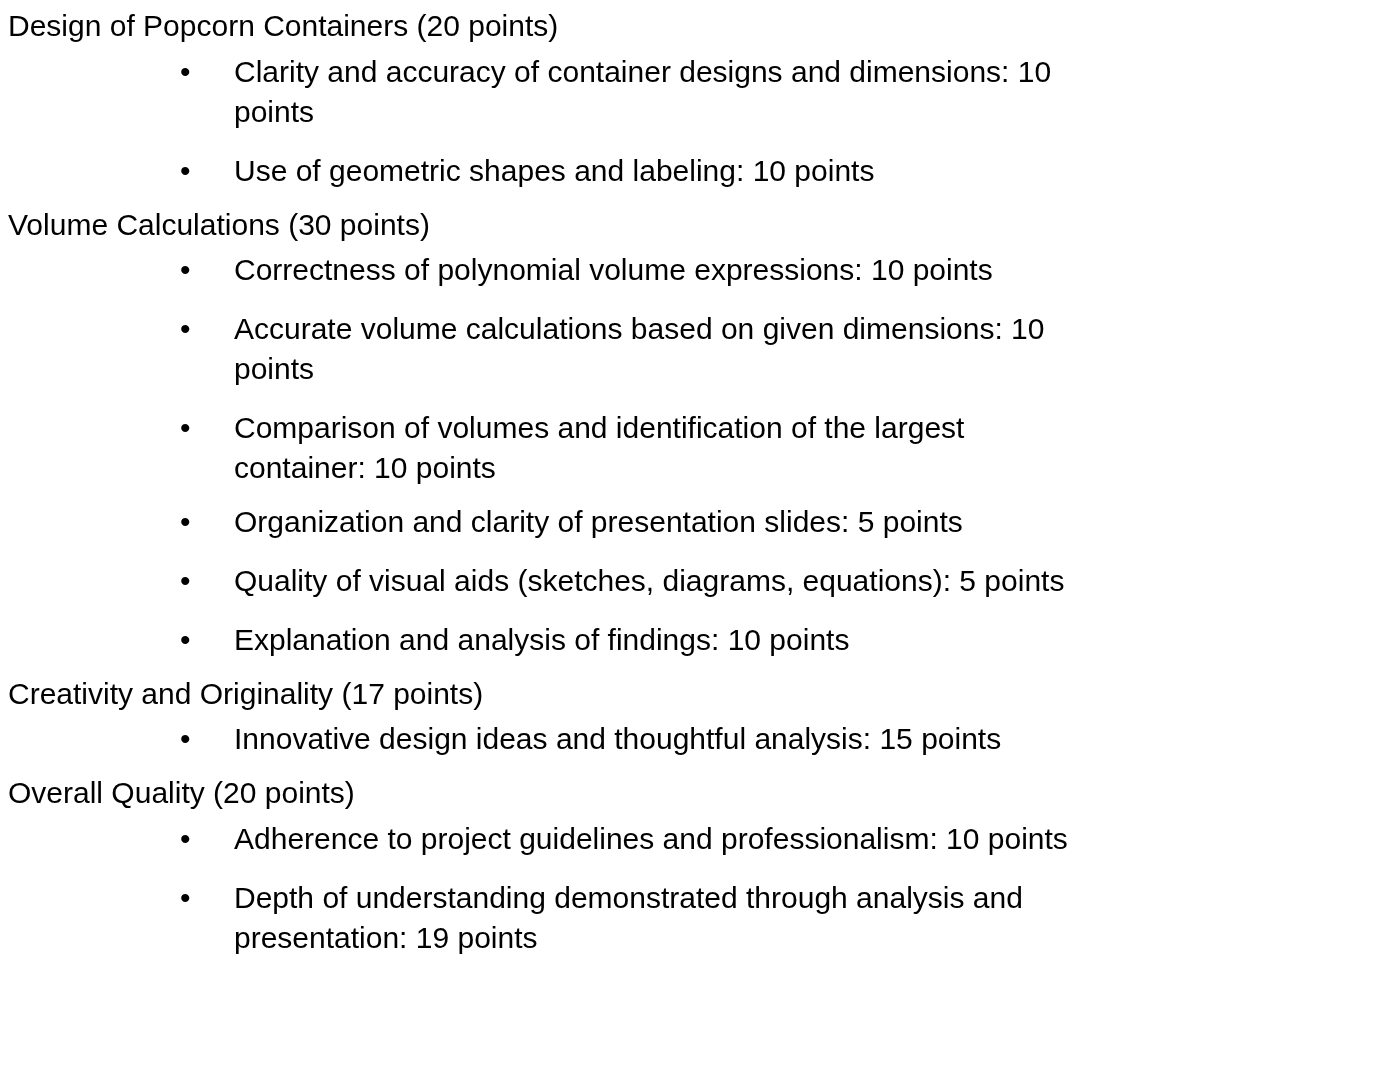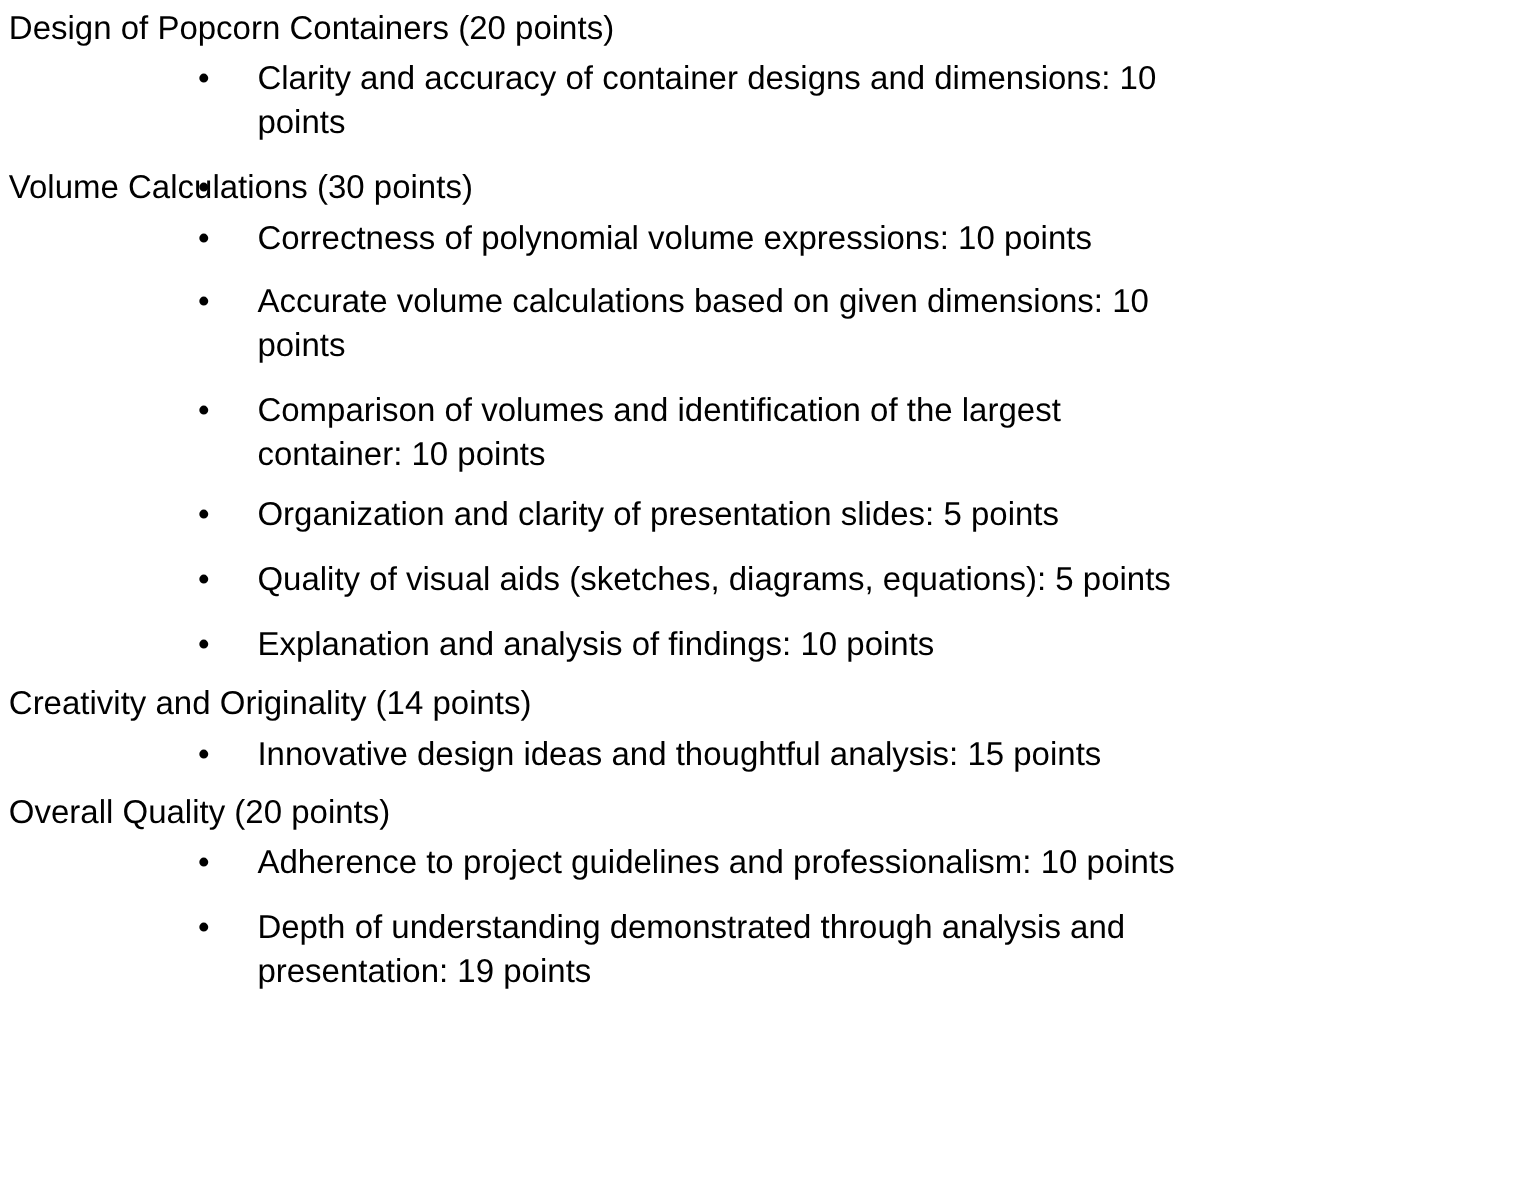--- a/index.html
+++ b/index.html
@@ -63,20 +63,21 @@
 
   <div class="section">
     <div class="heading">Design of Popcorn Containers (20 points)</div>
     <ul class="bullets">
       <li>
         <span class="dot">•</span>
         <span>Clarity and accuracy of container designs and dimensions: 10 points</span>
       </li>
       <li>
         <span class="dot">•</span>
+        <span>Use of geometric shapes and labeling: 10 points</span>
       </li>
     </ul>
   </div>
 
   <div class="section">
     <div class="heading">Volume Calculations (30 points)</div>
     <ul class="bullets">
       <li>
         <span class="dot">•</span>
         <span>Correctness of polynomial volume expressions: 10 points</span>
@@ -103,21 +104,21 @@
         <span>Quality of visual aids (sketches, diagrams, equations): 5 points</span>
       </li>
       <li>
         <span class="dot">•</span>
         <span>Explanation and analysis of findings: 10 points</span>
       </li>
     </ul>
   </div>
 
   <div class="section">
-    <div class="heading">Creativity and Originality (14 points)</div>
+    <div class="heading">Creativity and Originality (17 points)</div>
     <ul class="bullets">
       <li>
         <span class="dot">•</span>
         <span>Innovative design ideas and thoughtful analysis: 15 points</span>
       </li>
     </ul>
   </div>
 
   <div class="section">
     <div class="heading">Overall Quality (20 points)</div>

